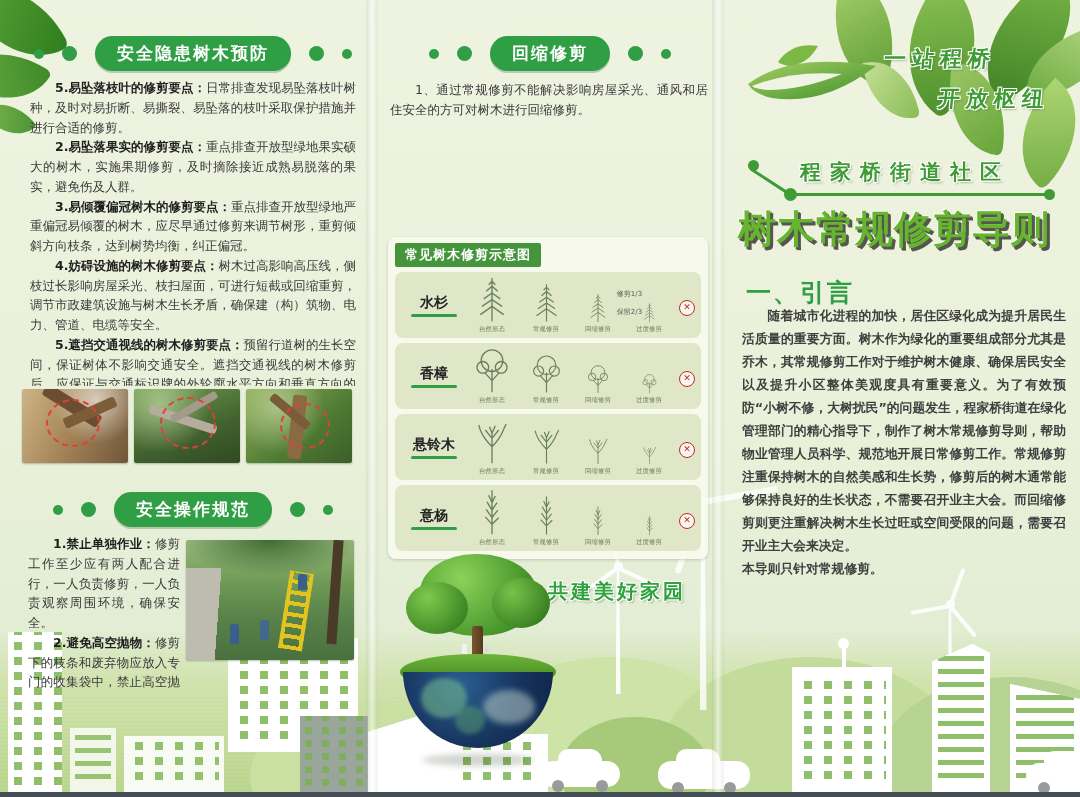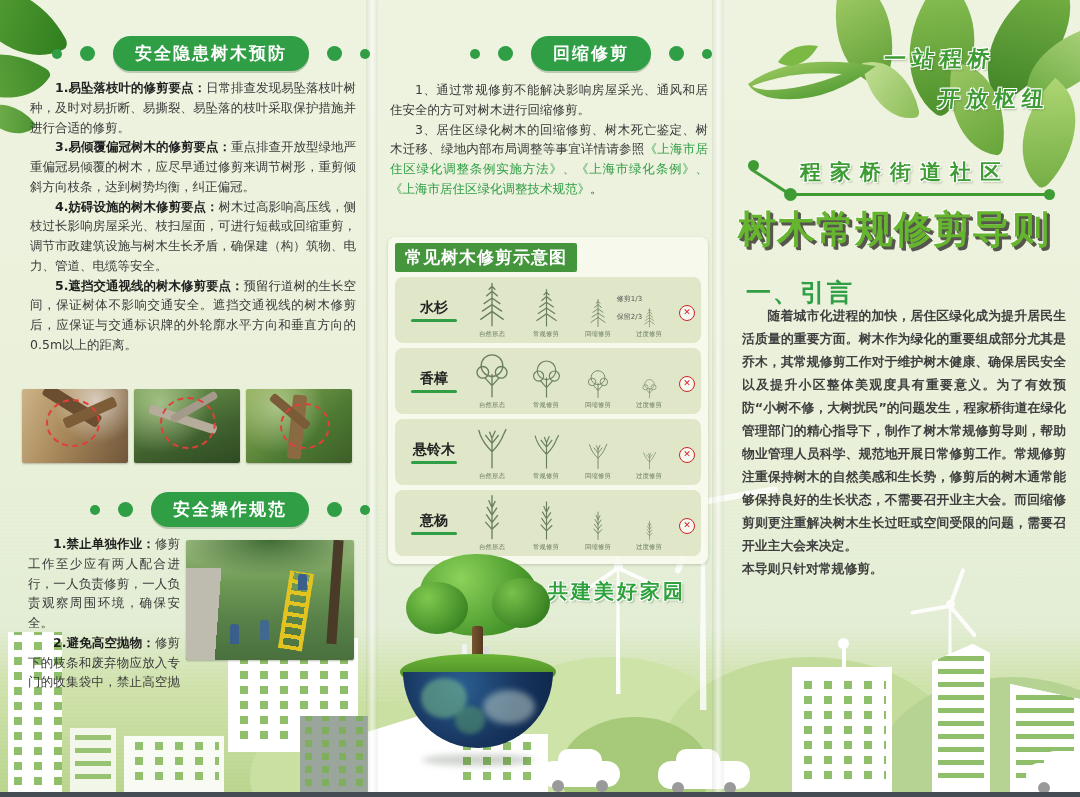--- a/index.html
+++ b/index.html
@@ -6,39 +6,39 @@
   *{box-sizing:border-box;}
   #page{position:relative;width:1080px;height:797px;margin:0 auto;overflow:hidden;
         font-family:"DejaVu Sans","Liberation Sans",sans-serif;
         background:linear-gradient(180deg,#eef3e0 0%,#e9f0d8 55%,#dcead0 100%);}
   
   #page::after{content:"";position:absolute;inset:0;pointer-events:none;
         background:repeating-linear-gradient(0deg,rgba(255,255,255,.05) 0 2px,transparent 2px 4px);}
   .fold{position:absolute;top:0;bottom:0;width:12px;
         background:linear-gradient(90deg,rgba(90,110,70,.10),rgba(255,255,255,.55) 50%,rgba(90,110,70,.08));z-index:5;}
   
-  .hdr{position:absolute;display:flex;align-items:center;justify-content:flex-end;gap:18px;z-index:6;}
+  .hdr{position:absolute;display:flex;align-items:center;justify-content:center;gap:18px;z-index:6;margin-left:8px;}
   .dot{border-radius:50%;background:#2f9e45;}
   .dot.s{width:10px;height:10px;} .dot.l{width:15px;height:15px;}
   .pill{background:#2f9e45;color:#fff;font-weight:bold;font-size:17px;letter-spacing:2px;
         padding:6px 22px;border-radius:20px;box-shadow:0 2px 0 rgba(40,80,40,.25);white-space:nowrap;}
   
   .txt{position:absolute;color:#3a3a3a;font-size:12.5px;line-height:1.58;font-weight:500;
        text-align:justify;overflow:hidden;z-index:4;}
   .txt p{margin:0;text-indent:2em;}
   .txt b{color:#1f1f1f;}
   .green-ref{color:#2f9e45;}
   
   .photo{position:absolute;border-radius:2px;overflow:hidden;z-index:4;box-shadow:0 1px 2px rgba(0,0,0,.25);}
   .ph-circle{position:absolute;border:2px dashed #e04038;border-radius:50%;}
   .branch{position:absolute;border-radius:3px;}
   
   .diagram{position:absolute;left:388px;top:237px;width:320px;z-index:4;
            background:rgba(248,250,238,.9);border-radius:8px;padding:6px 7px 8px;box-shadow:0 1px 3px rgba(60,80,40,.25);}
-  .diag-badge{display:inline-block;background:#44953c;color:#fff;font-size:17px;font-weight:bold;
+  .diag-badge{display:inline-block;background:#44953c;color:#fff;font-size:13px;font-weight:bold;
            padding:3px 10px;border-radius:2px;letter-spacing:1px;}
   .diag-row{position:relative;background:#dfe7c8;border-radius:8px;height:66px;margin-top:5px;
            display:flex;align-items:center;padding:4px 26px 4px 10px;}
   .row-name{width:58px;text-align:center;font-weight:bold;font-size:14px;color:#222;flex:none;}
   .row-name i{display:block;height:3px;background:#2f9e45;border-radius:2px;margin:2px 6px 0;font-style:normal;}
   .cells{flex:1;display:flex;justify-content:space-around;align-items:flex-end;height:100%;}
   .cell{display:flex;flex-direction:column;align-items:center;justify-content:flex-end;position:relative;}
   .cell .lbl{font-size:7px;color:#6a7a5c;margin-top:1px;transform:scale(.92);white-space:nowrap;}
   .cell svg{display:block;stroke:#6b7f5e;fill:none;stroke-width:1.6;}
   .xmark{position:absolute;right:6px;bottom:22px;width:16px;height:16px;border-radius:50%;
@@ -112,21 +112,22 @@
 
   <div class="hdr" style="left:0;top:36px;width:370px;">
     <span class="dot s"></span>
     <span class="dot l"></span>
     <span class="pill">安全隐患树木预防</span>
     <span class="dot l"></span>
     <span class="dot s"></span>
   </div>
 
   <div class="txt" style="left:30px;top:78px;width:326px;height:308px;">
-    <p><b>1.易坠落枝叶的修剪要点：</b><span>日常排查发现易坠落枝叶树种，及时对易折断、易撕裂、易坠落的枝叶采取保护措施并进行合适的修剪。</span></p>
+    <p><b>5.易坠落枝叶的修剪要点：</b><span>日常排查发现易坠落枝叶树种，及时对易折断、易撕裂、易坠落的枝叶采取保护措施并进行合适的修剪。</span></p>
+    <p><b>2.易坠落果实的修剪要点：</b><span>重点排查开放型绿地果实硕大的树木，实施果期修剪，及时摘除接近成熟易脱落的果实，避免伤及人群。</span></p>
     <p><b>3.易倾覆偏冠树木的修剪要点：</b><span>重点排查开放型绿地严重偏冠易倾覆的树木，应尽早通过修剪来调节树形，重剪倾斜方向枝条，达到树势均衡，纠正偏冠。</span></p>
     <p><b>4.妨碍设施的树木修剪要点：</b><span>树木过高影响高压线，侧枝过长影响房屋采光、枝扫屋面，可进行短截或回缩重剪，调节市政建筑设施与树木生长矛盾，确保建（构）筑物、电力、管道、电缆等安全。</span></p>
     <p><b>5.遮挡交通视线的树木修剪要点：</b><span>预留行道树的生长空间，保证树体不影响交通安全。遮挡交通视线的树木修剪后，应保证与交通标识牌的外轮廓水平方向和垂直方向的0.5m以上的距离。</span></p>
 
   </div>
 
   <div class="photo" style="left:22px;top:389px;width:106px;height:74px;background:radial-gradient(circle at 70% 15%,rgba(255,255,255,.6),transparent 45%),linear-gradient(115deg,#cdb488 0%,#a8885a 45%,#70563a 100%);">
     <span class="branch" style="left:18px;top:10px;width:64px;height:13px;background:#6b4e30;transform:rotate(32deg);"></span>
     <span class="branch" style="left:40px;top:18px;width:56px;height:11px;background:#7d5c38;transform:rotate(-24deg);"></span>
     <span class="ph-circle" style="left:24px;top:10px;width:54px;height:48px;"></span>
@@ -168,21 +169,20 @@
   <div class="hdr" style="left:372px;top:36px;width:340px;">
     <span class="dot s"></span>
     <span class="dot l"></span>
     <span class="pill">回缩修剪</span>
     <span class="dot l"></span>
     <span class="dot s"></span>
   </div>
 
   <div class="txt" style="left:390px;top:80px;width:318px;height:156px;">
     <p>1、通过常规修剪不能解决影响房屋采光、通风和居住安全的方可对树木进行回缩修剪。</p>
-    <p><span>3、居住区绿化树木的回缩修剪、树木死亡鉴定、树木迁移、绿地内部布局调整等事宜详情请参照</span><span class="green-ref">《上海市居住区绿化调整条例实施方法》、《上海市绿化条例》、《上海市居住区绿化调整技术规范》</span><span>。</span></p>
   </div>
 
   <div class="diagram">
     <span class="diag-badge">常见树木修剪示意图</span>
 
     
     <div class="diag-row">
       <span class="row-name"><span>水杉</span><i></i></span>
       <span class="cells">
         <span class="cell">

